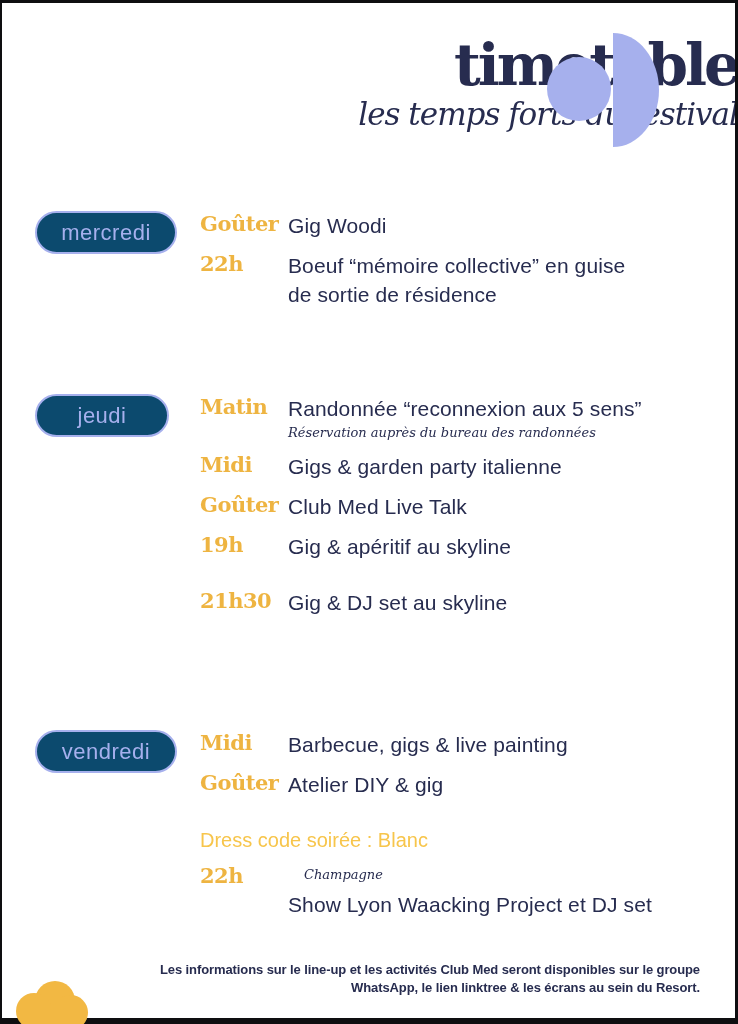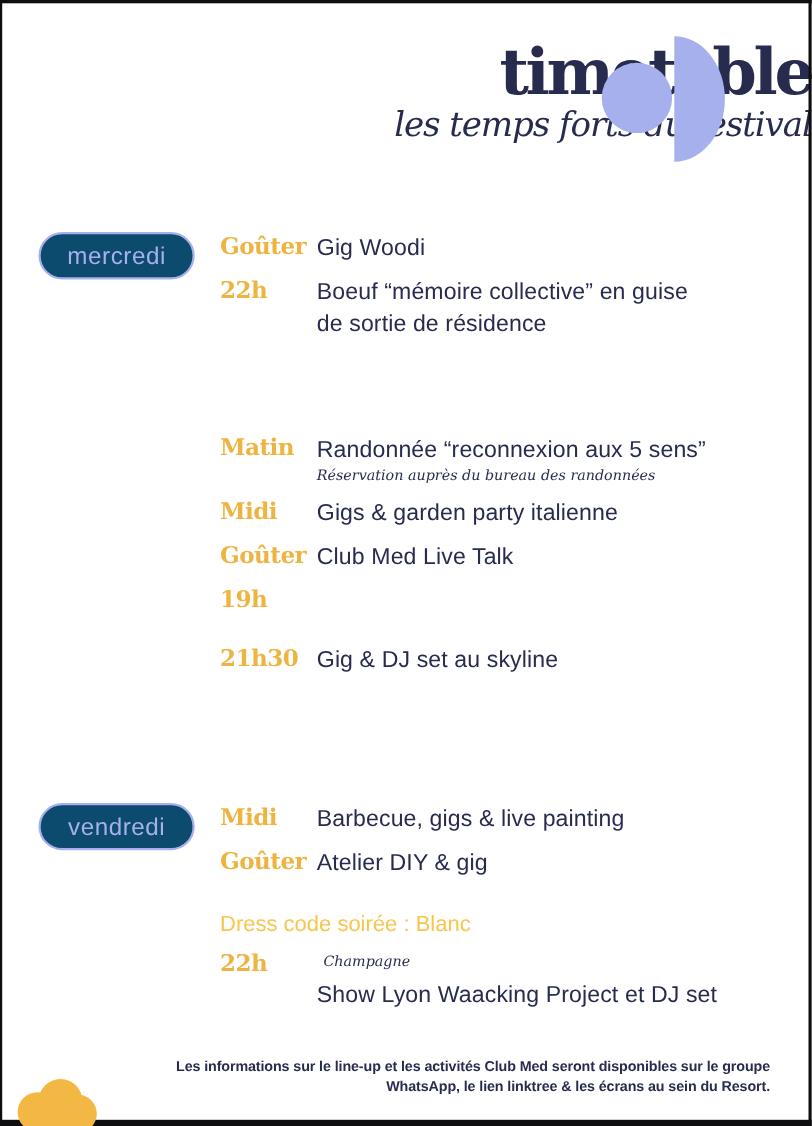--- a/index.html
+++ b/index.html
@@ -51,21 +51,21 @@
   }
   .cell{flex:1 1 auto; max-width:460px;}
   .text{
     font-size:21px; line-height:29px; color:var(--navy,#272c4f);
     white-space:pre-line; letter-spacing:0.1px;
   }
   .note{
     font-family:"DejaVu Serif", serif; font-style:italic; font-size:13px; line-height:17px;
     color:var(--navy,#272c4f); margin-top:1px;
   }
-  .note.above{margin:3px 6px 7px;}
+  .note.above{margin:3px 16px 7px;}
   .banner{
     font-size:20px; line-height:24px; color:var(--yellow_bright,#f7c54b);
     margin-bottom:11px;
   }
   .banner.gap{margin-top:29px;}
 
   
   .footer{
     position:absolute; left:100px; right:38px; top:961px; text-align:right; z-index:2;
     color:var(--navy,#272c4f); font-weight:bold; font-size:13px; line-height:18px;
@@ -114,20 +114,23 @@
           <div class="row">
             <div class="time">22h</div>
             <div class="cell">
               <div class="text">Boeuf “mémoire collective” en guise
 de sortie de résidence</div>
             </div>
           </div>
         </div>
       </div>
       <div class="day day-1">
+        <div class="pill">
+          <span>jeudi</span>
+        </div>
         <div class="rows">
           <div class="row">
             <div class="time">Matin</div>
             <div class="cell">
               <div class="text">Randonnée “reconnexion aux 5 sens”</div>
               <div class="note">Réservation auprès du bureau des randonnées</div>
             </div>
           </div>
           <div class="row">
             <div class="time">Midi</div>
@@ -136,20 +139,23 @@
             </div>
           </div>
           <div class="row">
             <div class="time">Goûter</div>
             <div class="cell">
               <div class="text">Club Med Live Talk</div>
             </div>
           </div>
           <div class="row">
             <div class="time">19h</div>
+            <div class="cell">
+              <div class="text">Gig &amp; apéritif au skyline</div>
+            </div>
           </div>
           <div class="row gap">
             <div class="time">21h30</div>
             <div class="cell">
               <div class="text">Gig &amp; DJ set au skyline</div>
             </div>
           </div>
         </div>
       </div>
       <div class="day day-2">

